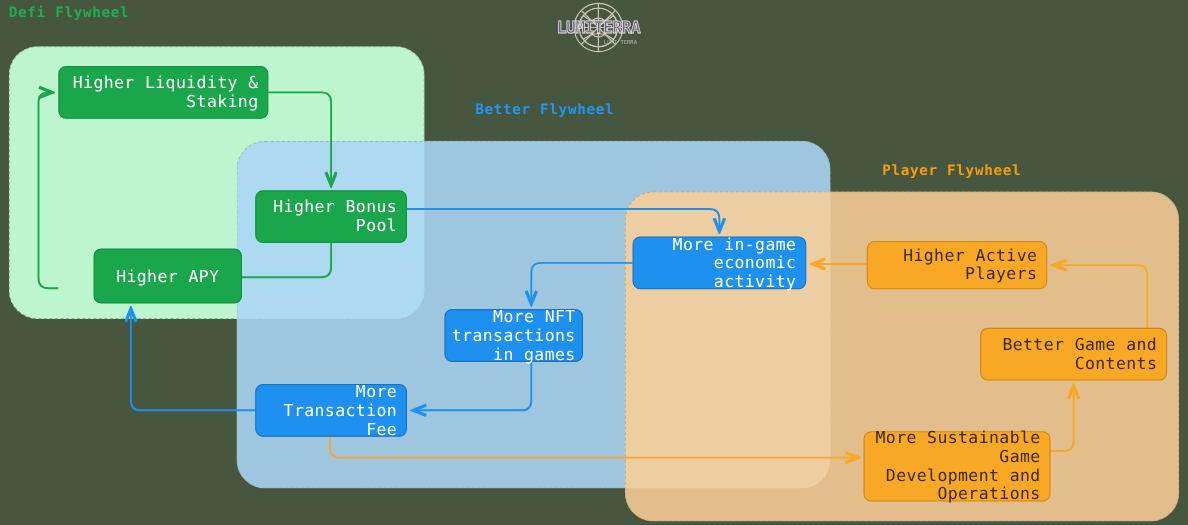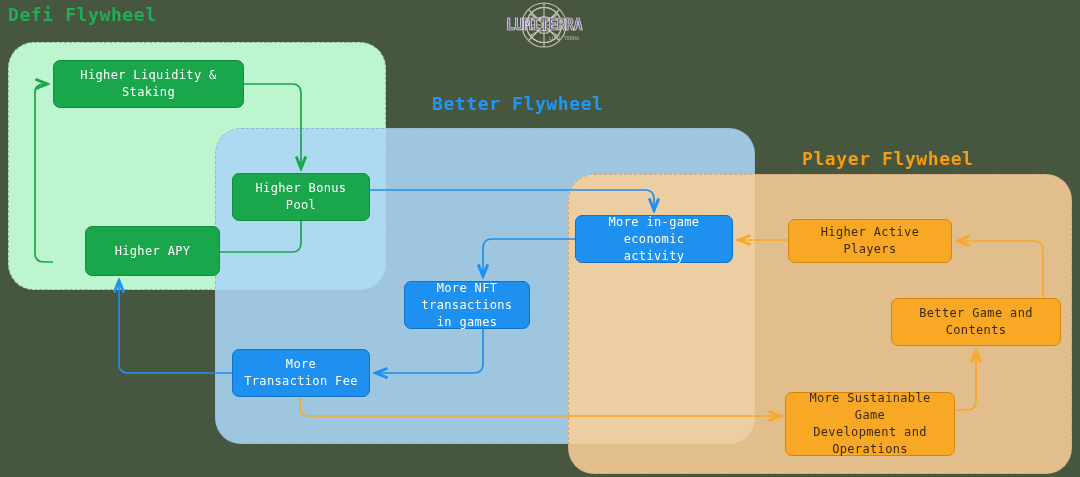--- a/index.html
+++ b/index.html
@@ -34,41 +34,41 @@
   }
   .cluster-player {
     left: 568px; top: 174px; width: 504px; height: 300px;
     background: rgba(250,207,153,0.86);
     border-color: #cfa87c;
     z-index: 4;
   }
   
   .cluster-title {
     position: absolute;
-    font-size: 18px;
+    font-size: 13px;
     font-weight: 700;
     letter-spacing: 0.6px;
     white-space: nowrap;
     z-index: 10;
   }
   .title-defi   { left: 8px;   top: 4px;   color: #1fae55; }
   .title-gamefi { left: 432px; top: 93px;  color: #2196f3; }
   .title-player { left: 802px; top: 148px; color: #f79d0c; }
 
   
   .node {
     position: absolute;
     border-radius: 7px;
     border-width: 1.6px;
     border-style: solid;
     display: flex;
     align-items: center;
     justify-content: center;
-    text-align: center;
-    font-size: 12px;
+    text-align: right;
+    font-size: 15px;
     line-height: 17px;
     letter-spacing: 0.35px;
     padding: 5px 8px;
     z-index: 20;
     white-space: pre-line;
   }
   .node-green  { background: #1aa64b; border-color: #0f8f3d; color: #ffffff; }
   .node-blue   { background: #1e90f0; border-color: #1372c4; color: #ffffff; }
   .node-orange { background: #f9a825; border-color: #d4860c; color: #3a2a08; }
 

